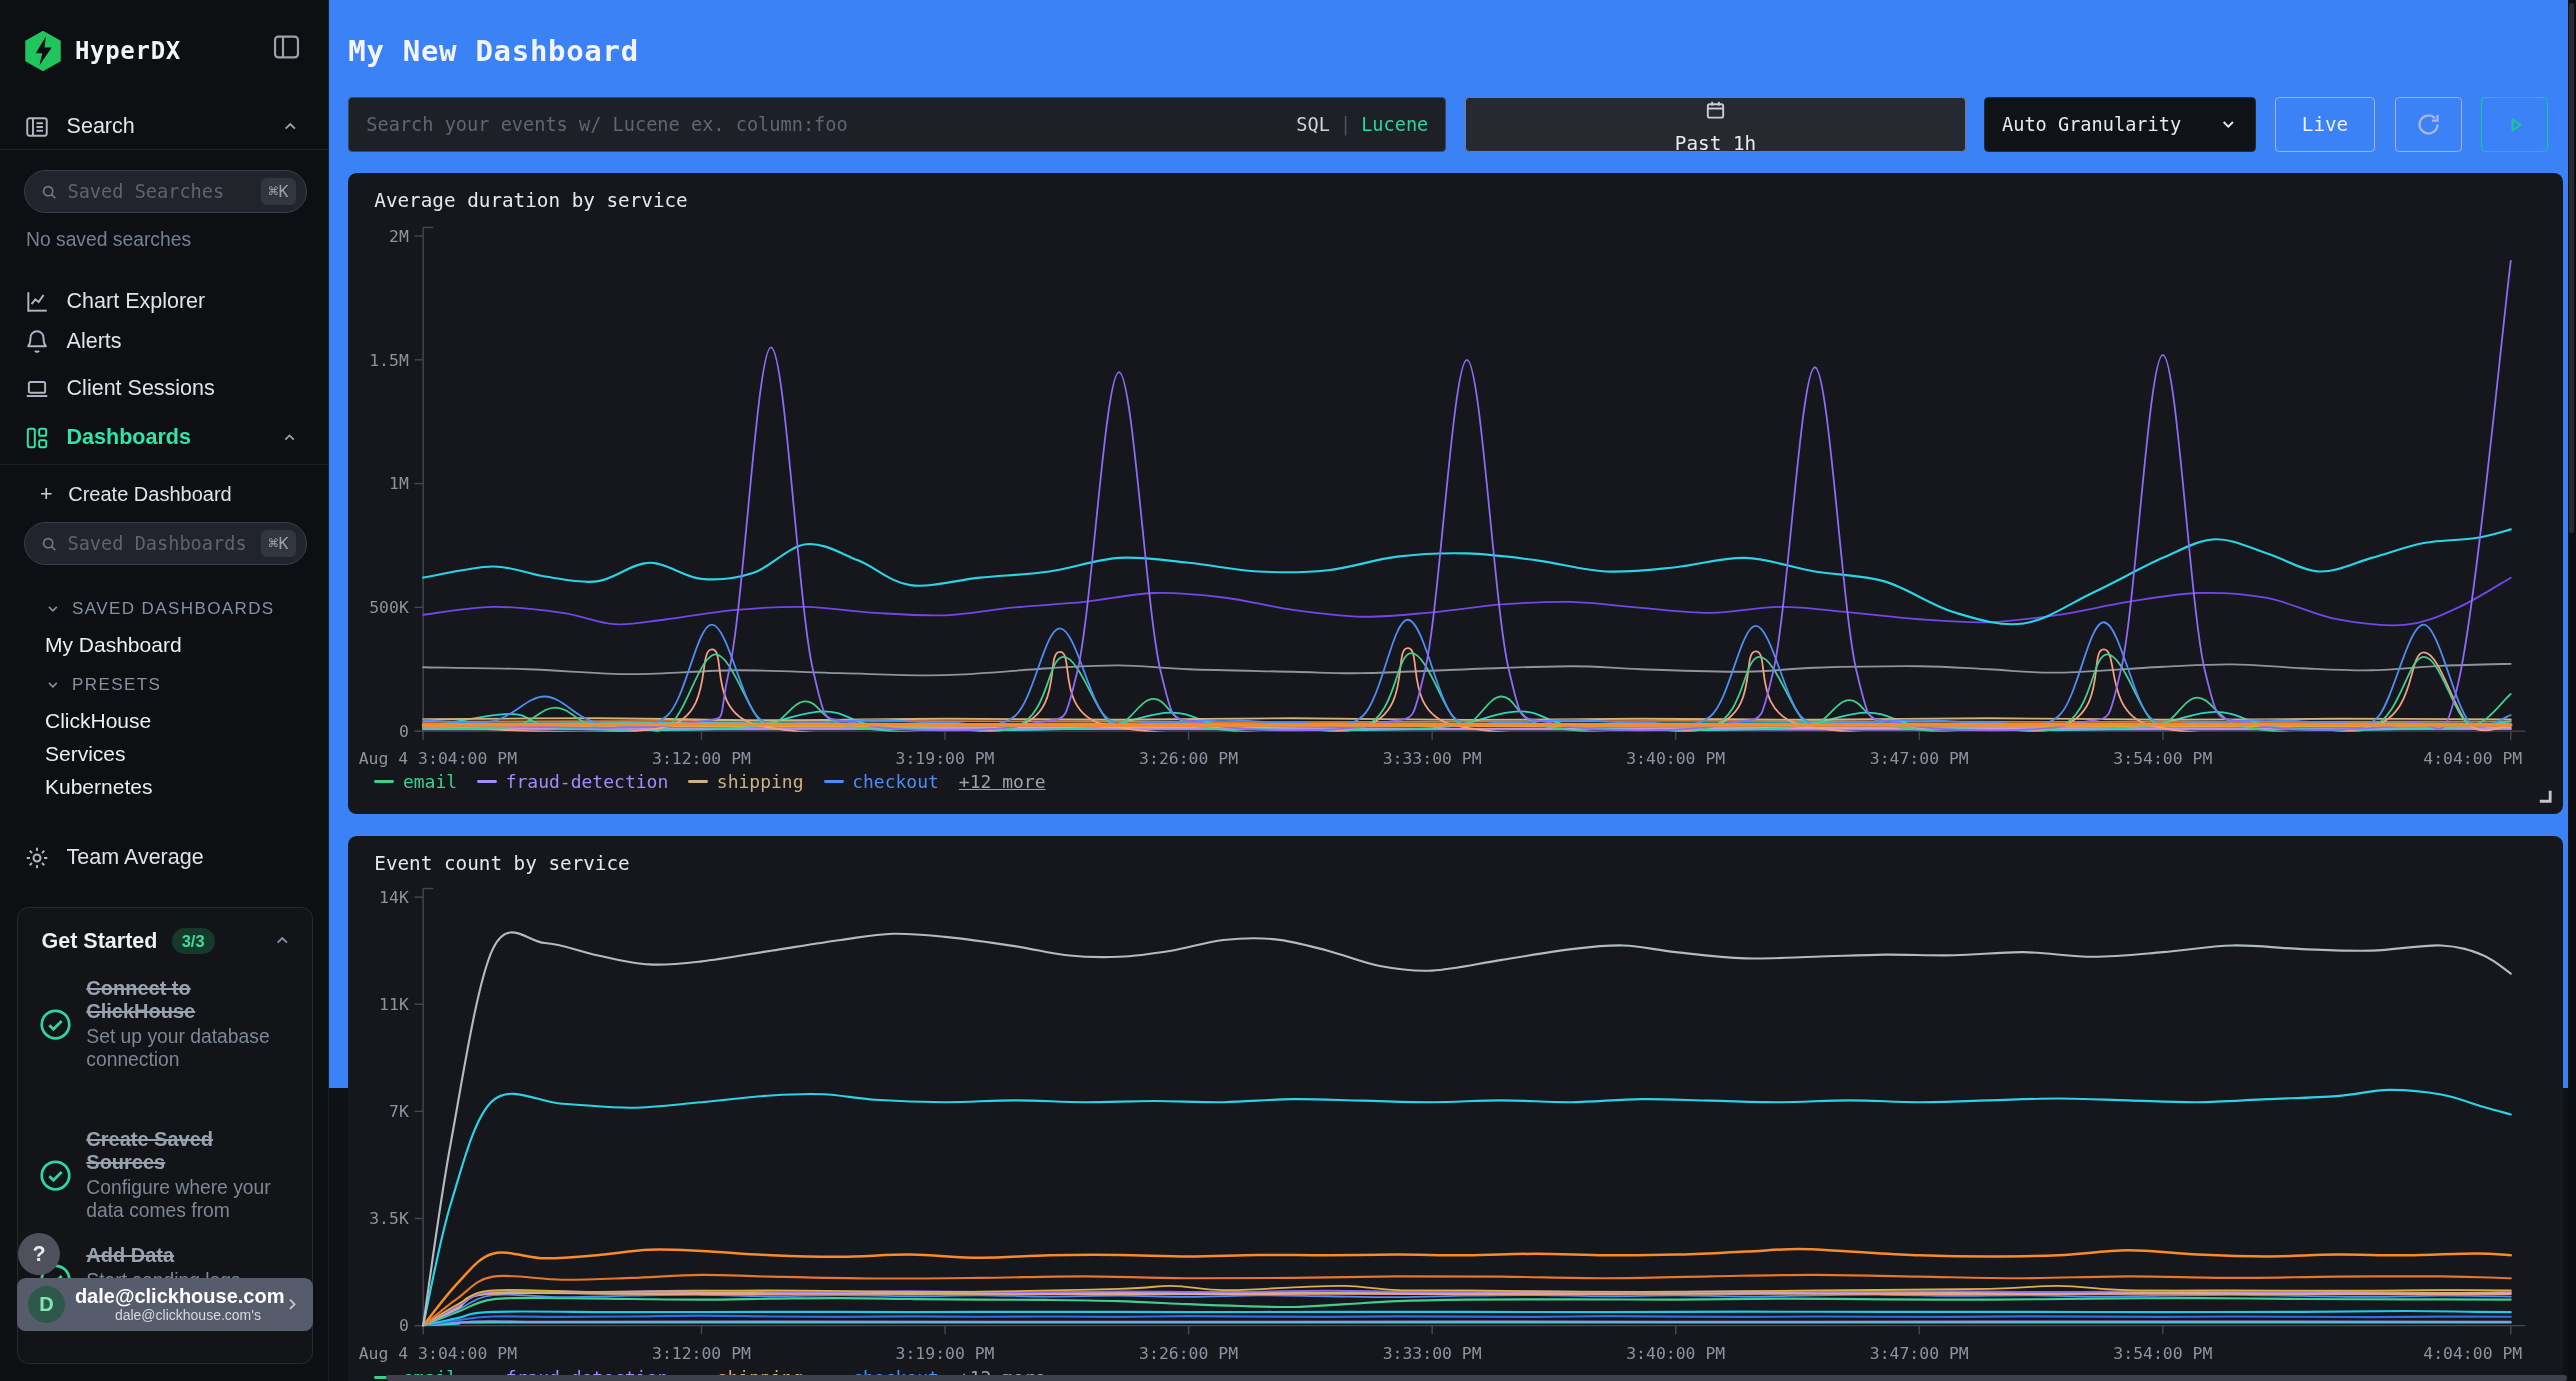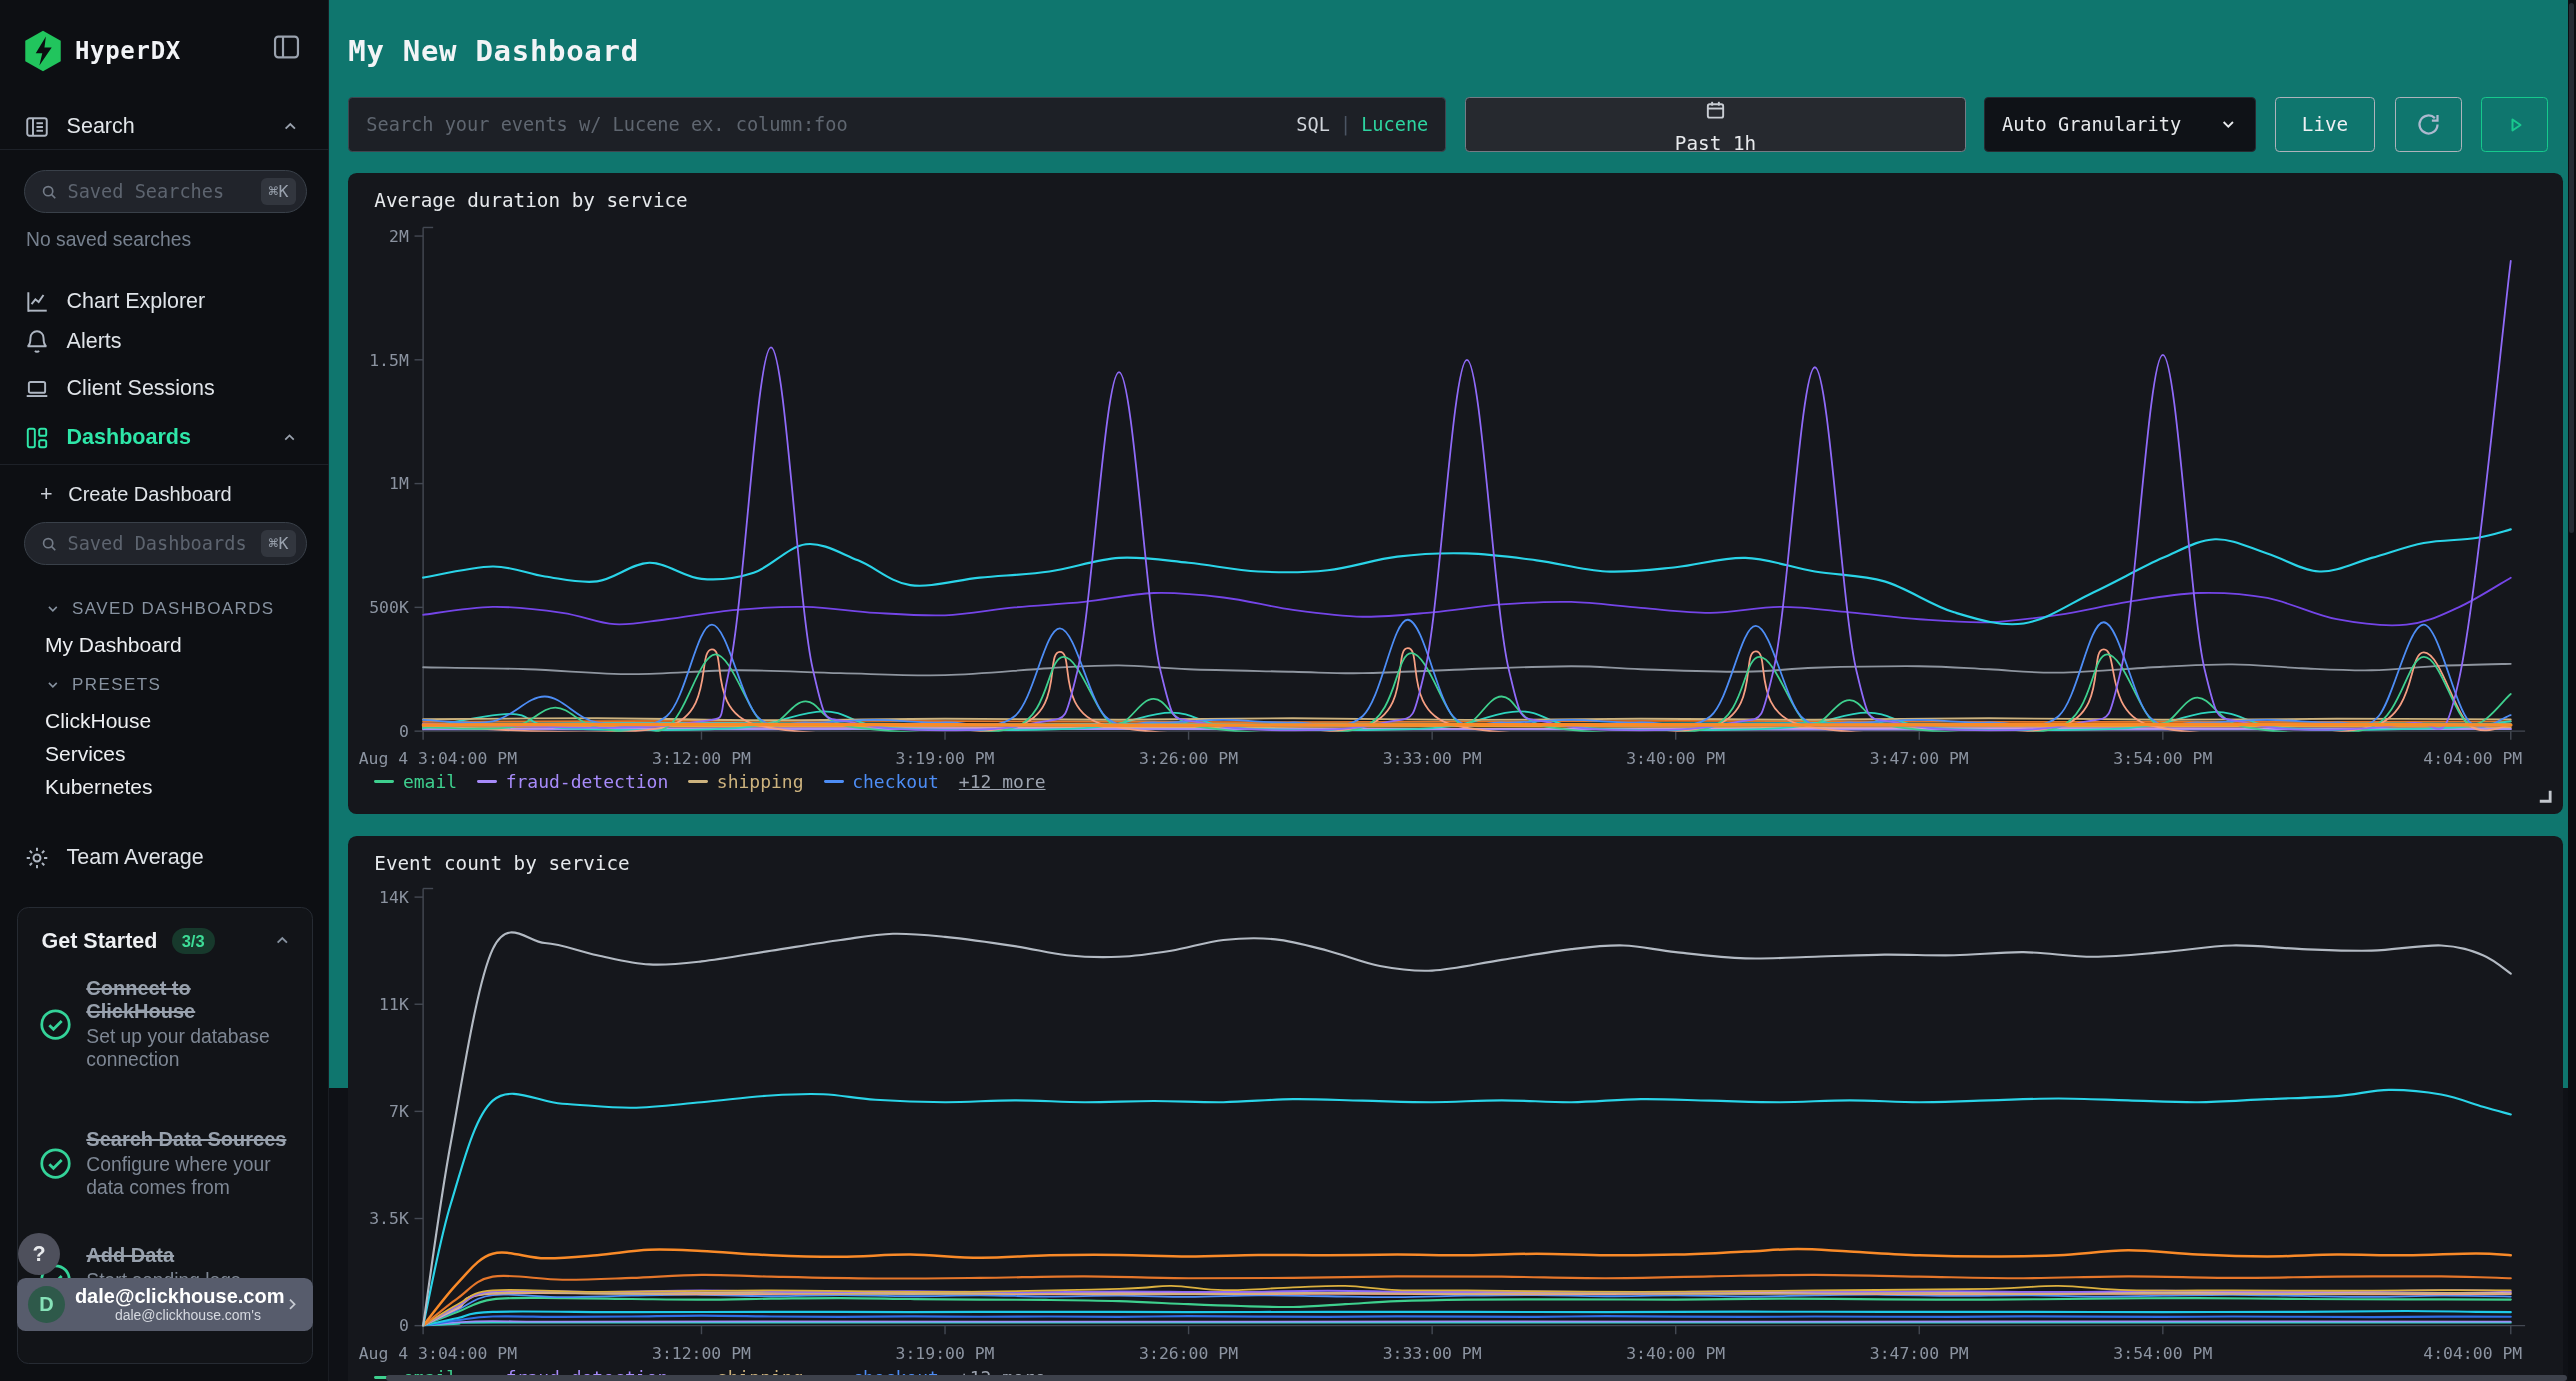--- a/index.html
+++ b/index.html
@@ -46,21 +46,21 @@
               display:flex; align-items:center; justify-content:center; z-index:6; }
   #user-chip { position:absolute; left:16.5px; top:1278px; width:296px; height:53px;
                background:#575c6c; border-radius:8.6px; display:flex; align-items:center;
                padding:0 11.4px; gap:10px; z-index:7; }
   #avatar { width:37px; height:37px; border-radius:50%; background:#2e594a; color:#86e2b8;
             font-size:20px; font-weight:bold; display:flex; align-items:center; justify-content:center; }
   .uc-email { color:#ffffff; font-size:20px; font-weight:bold; line-height:1.1; }
   .uc-org { color:#d6d9e0; font-size:14px; line-height:1.15;margin-left:40px; }
 
   
-  #main { position:absolute; left:329px; top:0; width:2247px; height:1088px; background:#0f766e; }
+  #main { position:absolute; left:329px; top:0; width:2247px; height:1088px; background:#3b82f6; }
   #page-title { position:absolute; left:19.3px; top:34px; color:#f2f4f6; font-size:29px; letter-spacing:0.7px; }
   .ctrl { position:absolute; top:97px; height:55px; display:flex; align-items:center; }
   #event-search { left:19.3px; width:1098px; background:#1d2026; border:1.4px solid #40454f;
                   border-radius:4.3px; padding:0 17px; }
   #event-search input { flex:1; background:transparent; border:none; outline:none; color:#c8ccd2;
                         font-family:"DejaVu Sans Mono", monospace; font-size:18.6px; min-width:0; }
   #event-search input::placeholder { color:#5f6670; }
   .lang { font-size:18.6px; white-space:nowrap; }
   #time-picker { left:1136px; width:501px; background:#26292f; border:1.4px solid #767b85;
                  border-radius:4.3px; padding:0 15.7px; gap:11.4px; color:#e8eaed; font-size:19.3px;flex-direction:column; }
@@ -266,21 +266,21 @@
       </span>
     </div>
     <div class="gs-item" style="top:220px;">
       <span class="icn gs-check">
         <svg width="33" height="33" viewBox="0 0 24 24" fill="none" stroke="#34d399" stroke-width="2">
             <circle cx="12" cy="12" r="10"></circle>
             <polyline points="7.5,12.5 10.5,15.5 16.5,9.5"></polyline>
           </svg>
       </span>
       <span>
-        <span class="gs-t">Search Data Sources</span>
+        <span class="gs-t">Create Saved Sources</span>
         <div class="gs-d">Configure where your data comes from</div>
       </span>
     </div>
     <div class="gs-item" style="top:336px;">
       <span class="icn gs-check">
         <svg width="33" height="33" viewBox="0 0 24 24" fill="none" stroke="#34d399" stroke-width="2">
             <circle cx="12" cy="12" r="10"></circle>
             <polyline points="7.5,12.5 10.5,15.5 16.5,9.5"></polyline>
           </svg>
       </span>

